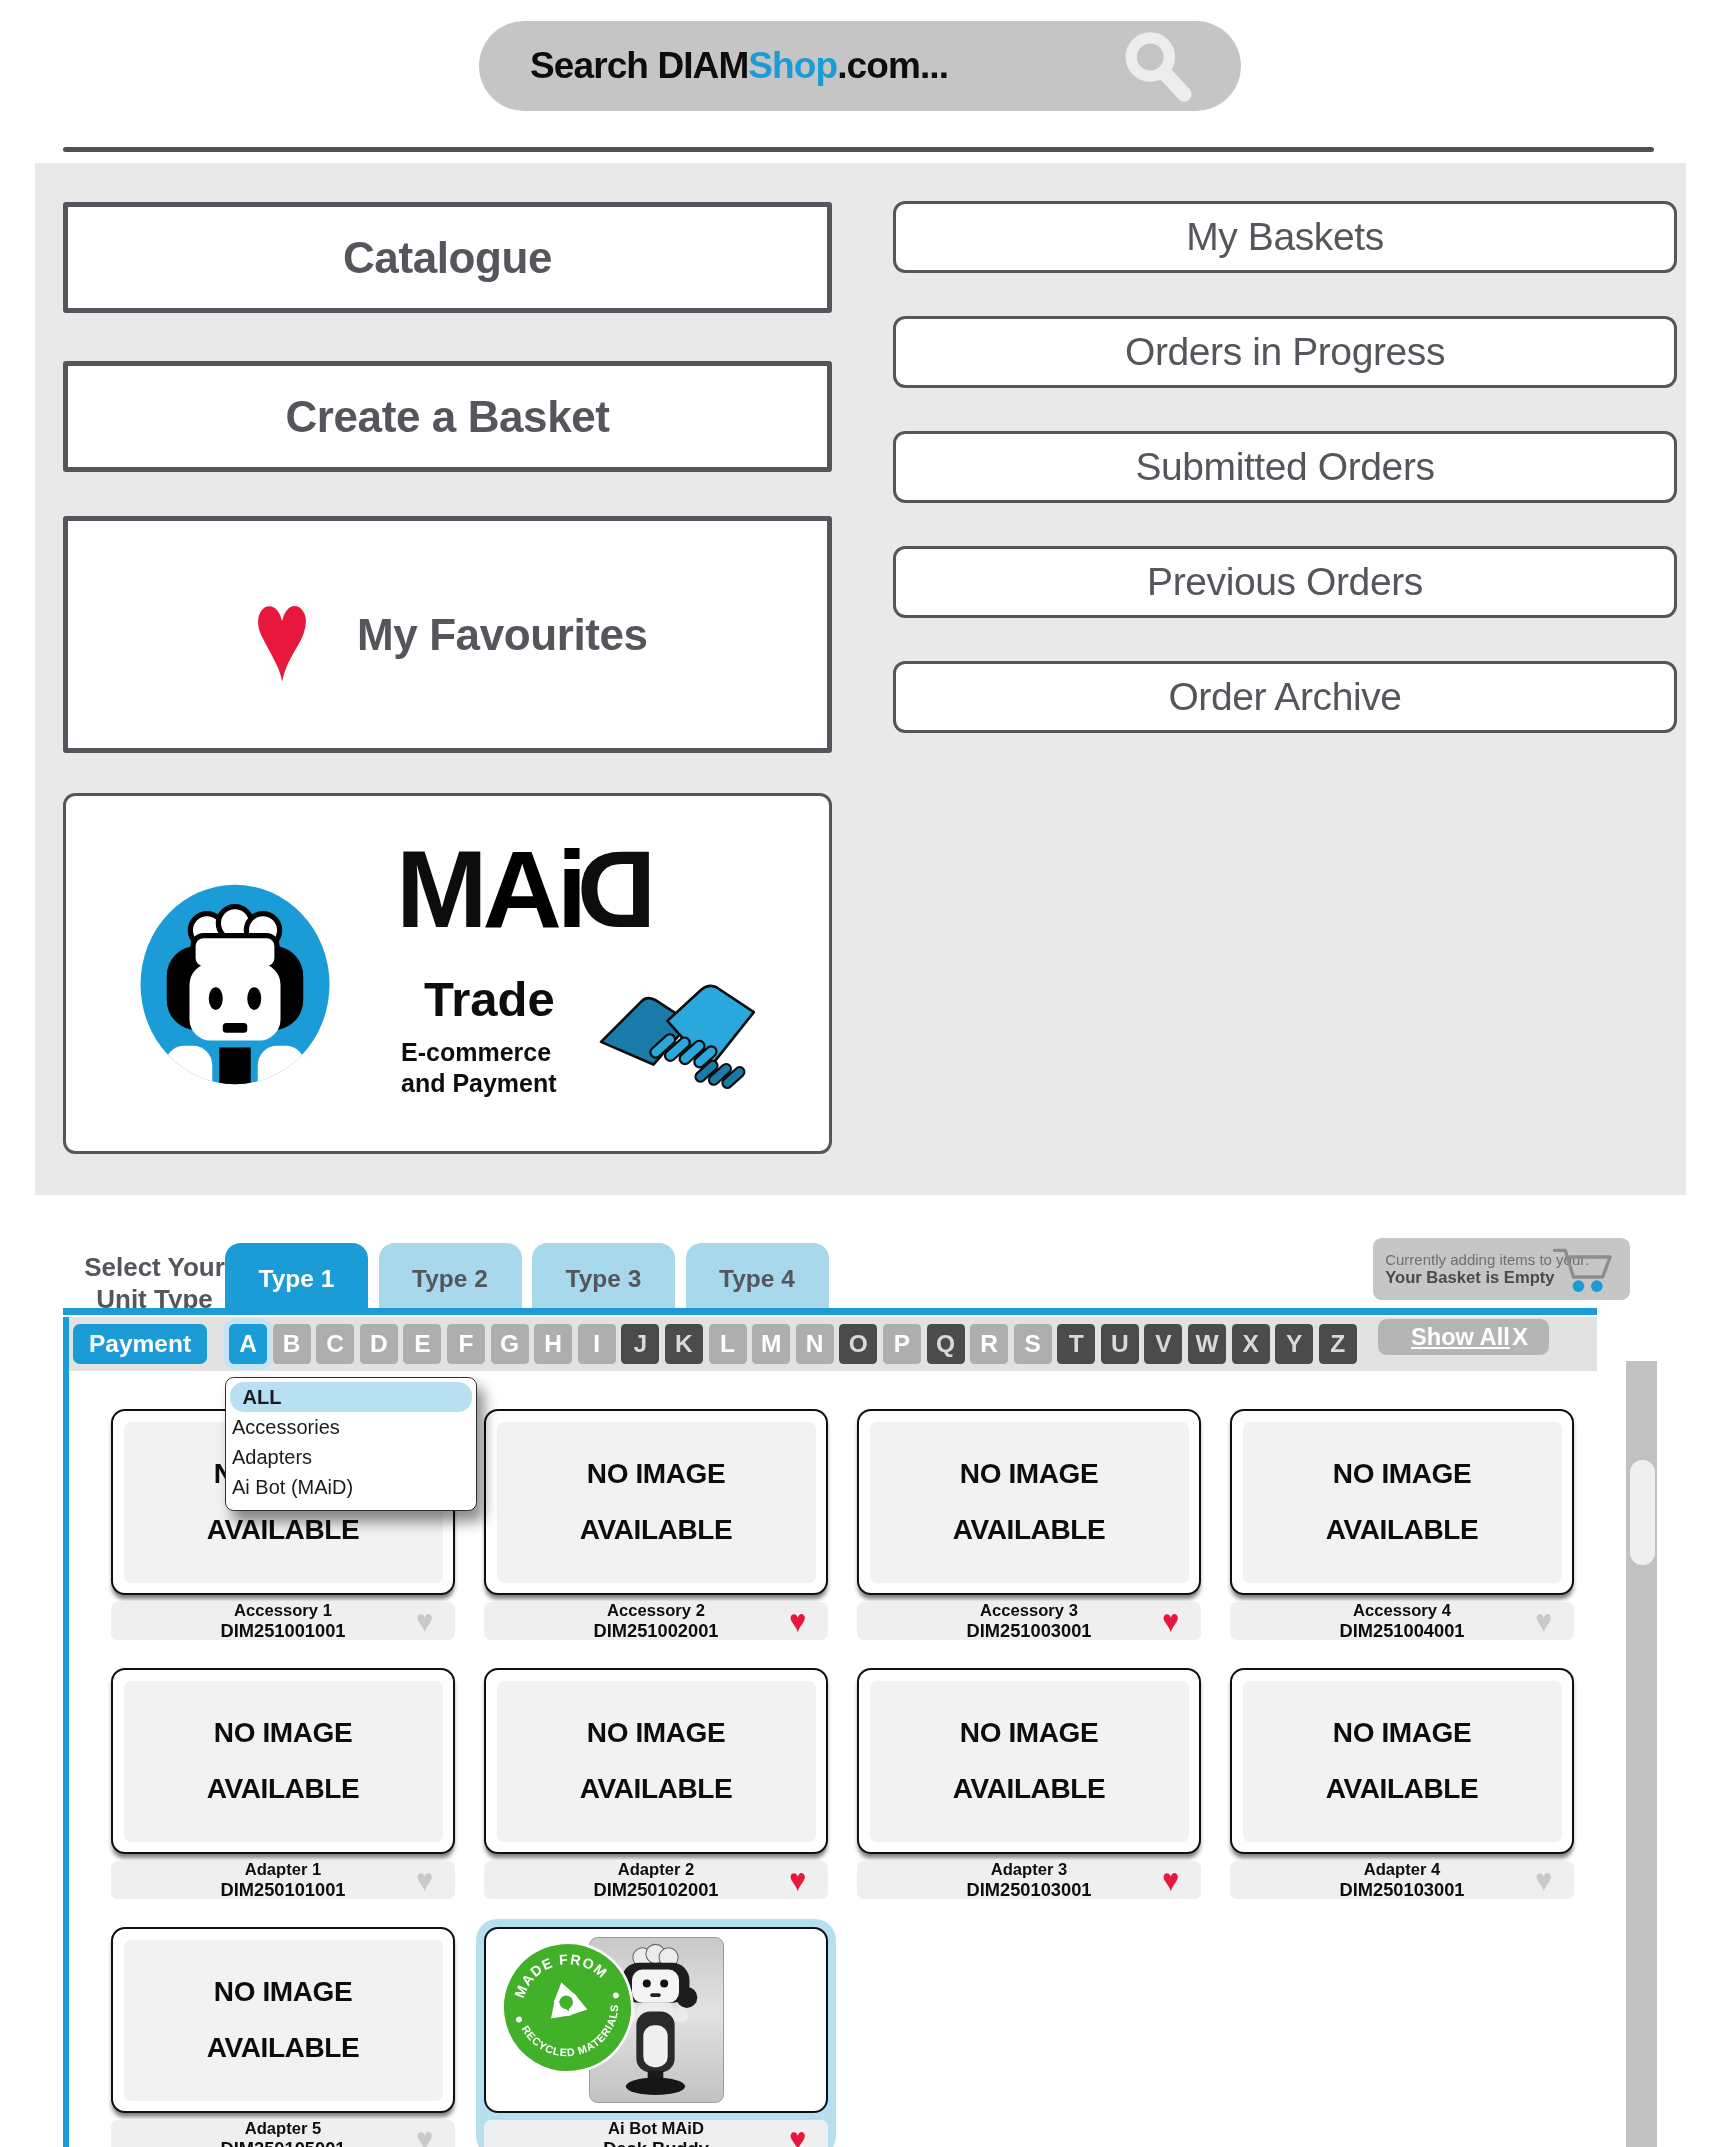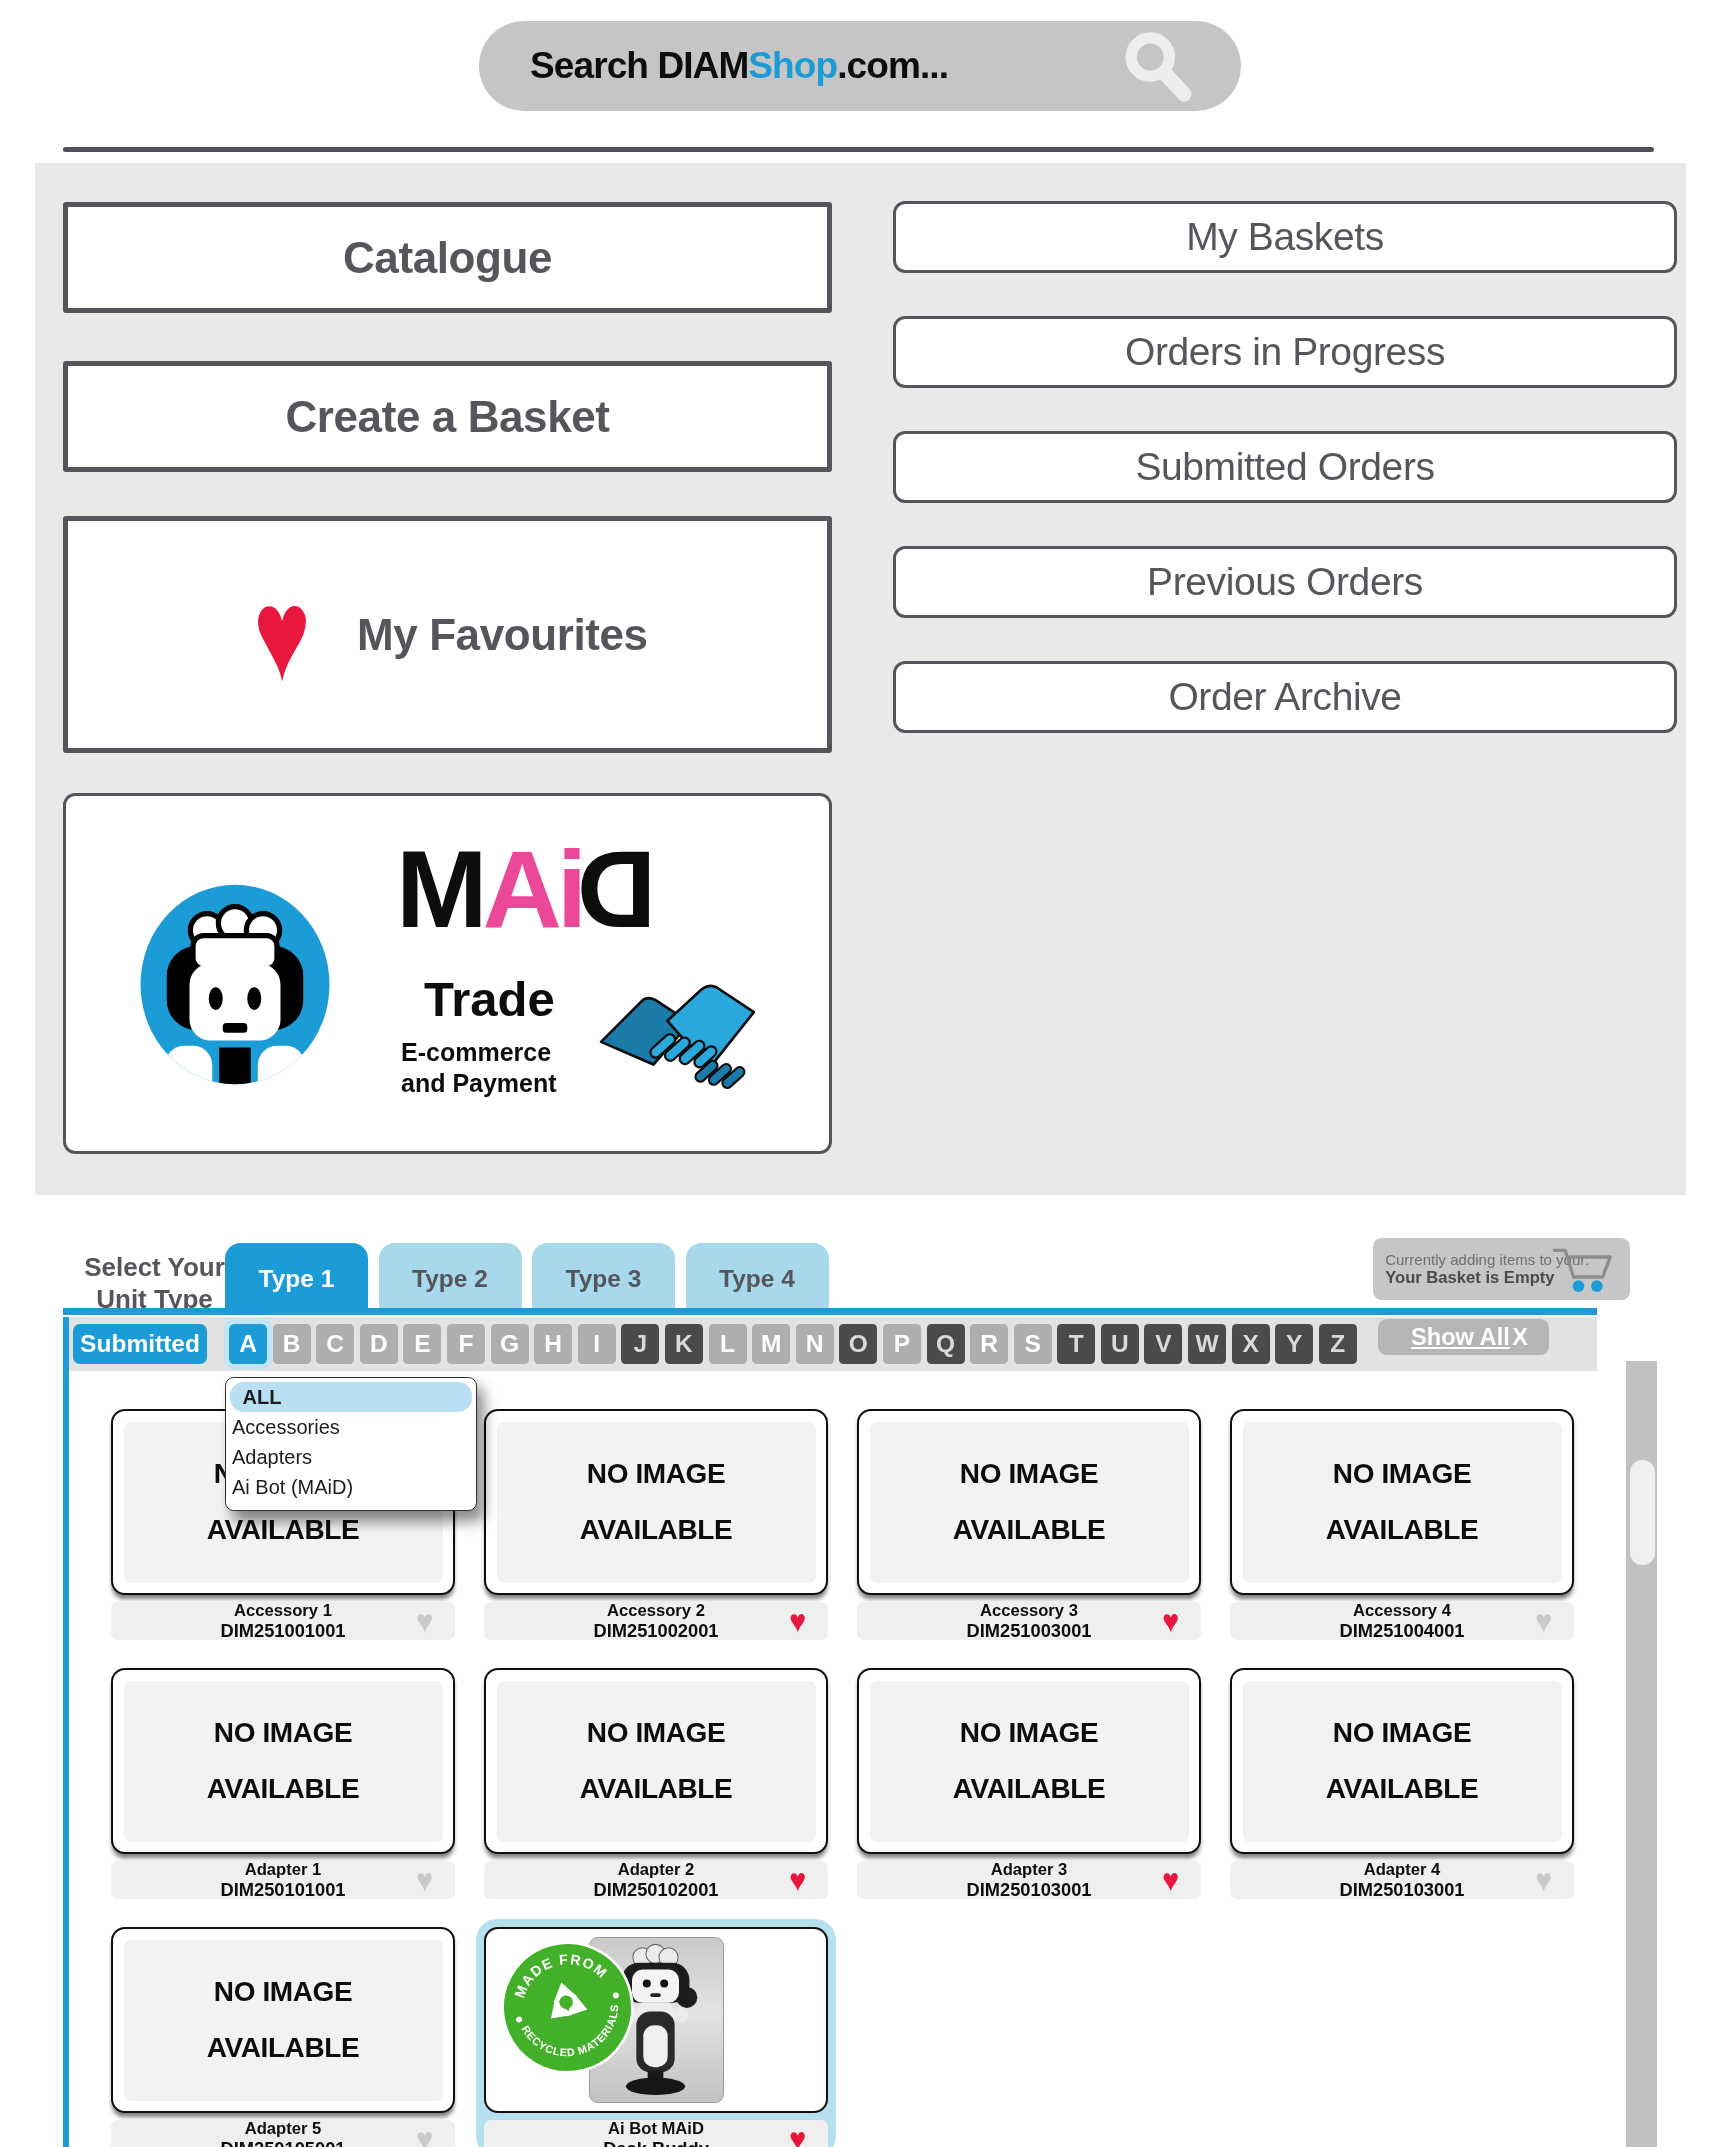--- a/index.html
+++ b/index.html
@@ -20,21 +20,21 @@
   
   .big-btn{position:absolute;background:#fff;border:5.2px solid #54565b;border-radius:3px;
     display:flex;align-items:center;justify-content:center;color:#54565b;font-weight:bold;
     font-size:44px;letter-spacing:-0.4px;box-sizing:border-box;}
   .fav-heart{font-size:118px;color:#e8173d;line-height:0.9;display:inline-block;
     transform:scaleX(0.82) scaleY(1.12);}
   .brand-card{left:63px;top:793px;width:769px;height:361px;background:#fff;
     border:3.5px solid #54565b;border-radius:12.2px;box-sizing:border-box;}
   .wordmark{left:330px;top:38px;font-size:110px;font-weight:bold;line-height:1;
     letter-spacing:-5.2px;color:#0d0d0d;white-space:nowrap;}
-  .wordmark .wm-blue{color:#ec4899;}
+  .wordmark .wm-blue{color:#000000;}
   .wordmark .wm-d{display:inline-block;transform:scaleX(-1);}
   .trade{left:358px;top:175px;font-size:49px;font-weight:bold;color:#0d0d0d;}
   .tagline{left:335px;top:241px;font-size:25px;font-weight:bold;color:#0d0d0d;line-height:1.25;}
 
   
   .right-nav{left:893px;top:201px;width:784px;}
   .right-btn{height:72px;margin-bottom:43px;background:#fff;border:3.5px solid #54565b;
     border-radius:12.2px;display:flex;align-items:center;justify-content:center;
     color:#54565b;font-size:39px;box-sizing:border-box;letter-spacing:-0.4px;}
 
@@ -201,21 +201,21 @@
     <div class="basket-l2">Your Basket is Empty</div>
   </div>
   <svg width="70" height="51" viewBox="0 0 84 58">
     <path d="M4 6 H17 L27 38 H62 L71 14 H23" fill="none" stroke="#8d8d8d" stroke-width="4" stroke-linejoin="round" stroke-linecap="round"></path>
     <circle cx="33" cy="49" r="7" fill="#1b9cd6"></circle>
     <circle cx="55" cy="49" r="7" fill="#1b9cd6"></circle>
   </svg>
 </div>
 
 <div class="abs cat-bar"></div>
-<div class="abs cat-btn">Submitted</div>
+<div class="abs cat-btn">Payment</div>
 <div class="abs letters" id="letters">
     <div class="letter selected">A</div>
     <div class="letter normal">B</div>
     <div class="letter normal">C</div>
     <div class="letter normal">D</div>
     <div class="letter normal">E</div>
     <div class="letter normal">F</div>
     <div class="letter normal">G</div>
     <div class="letter normal">H</div>
     <div class="letter normal">I</div>

